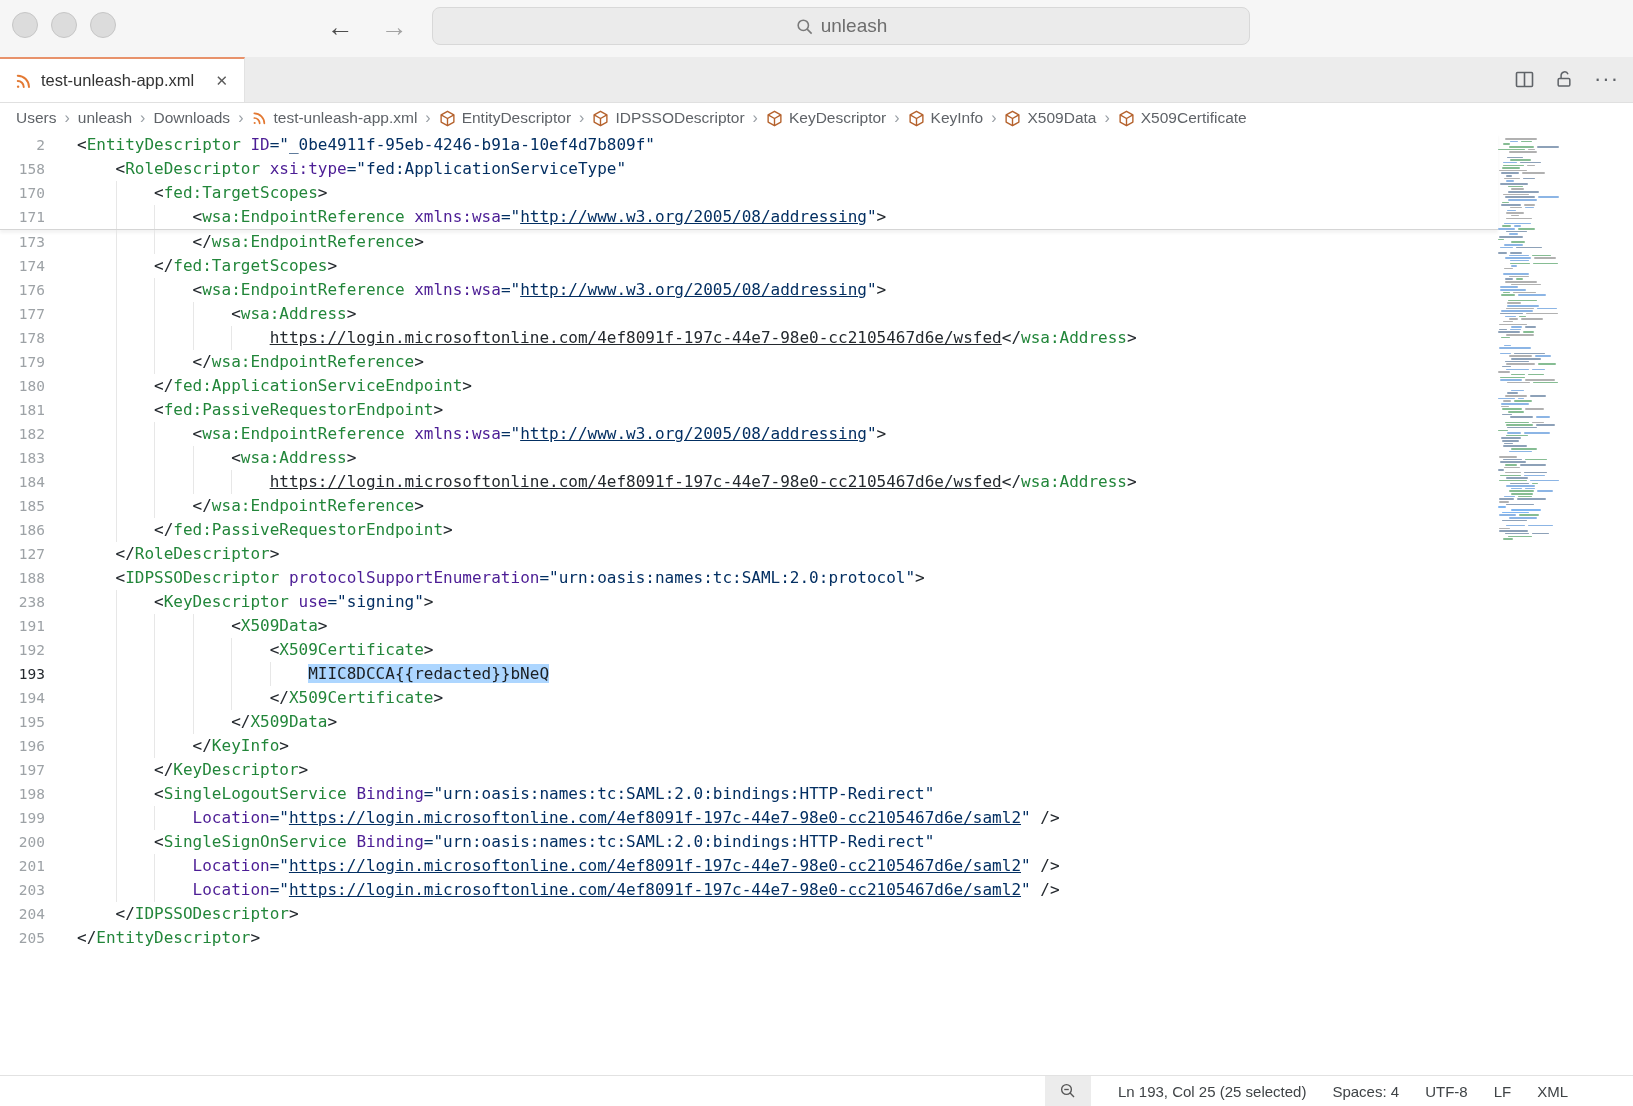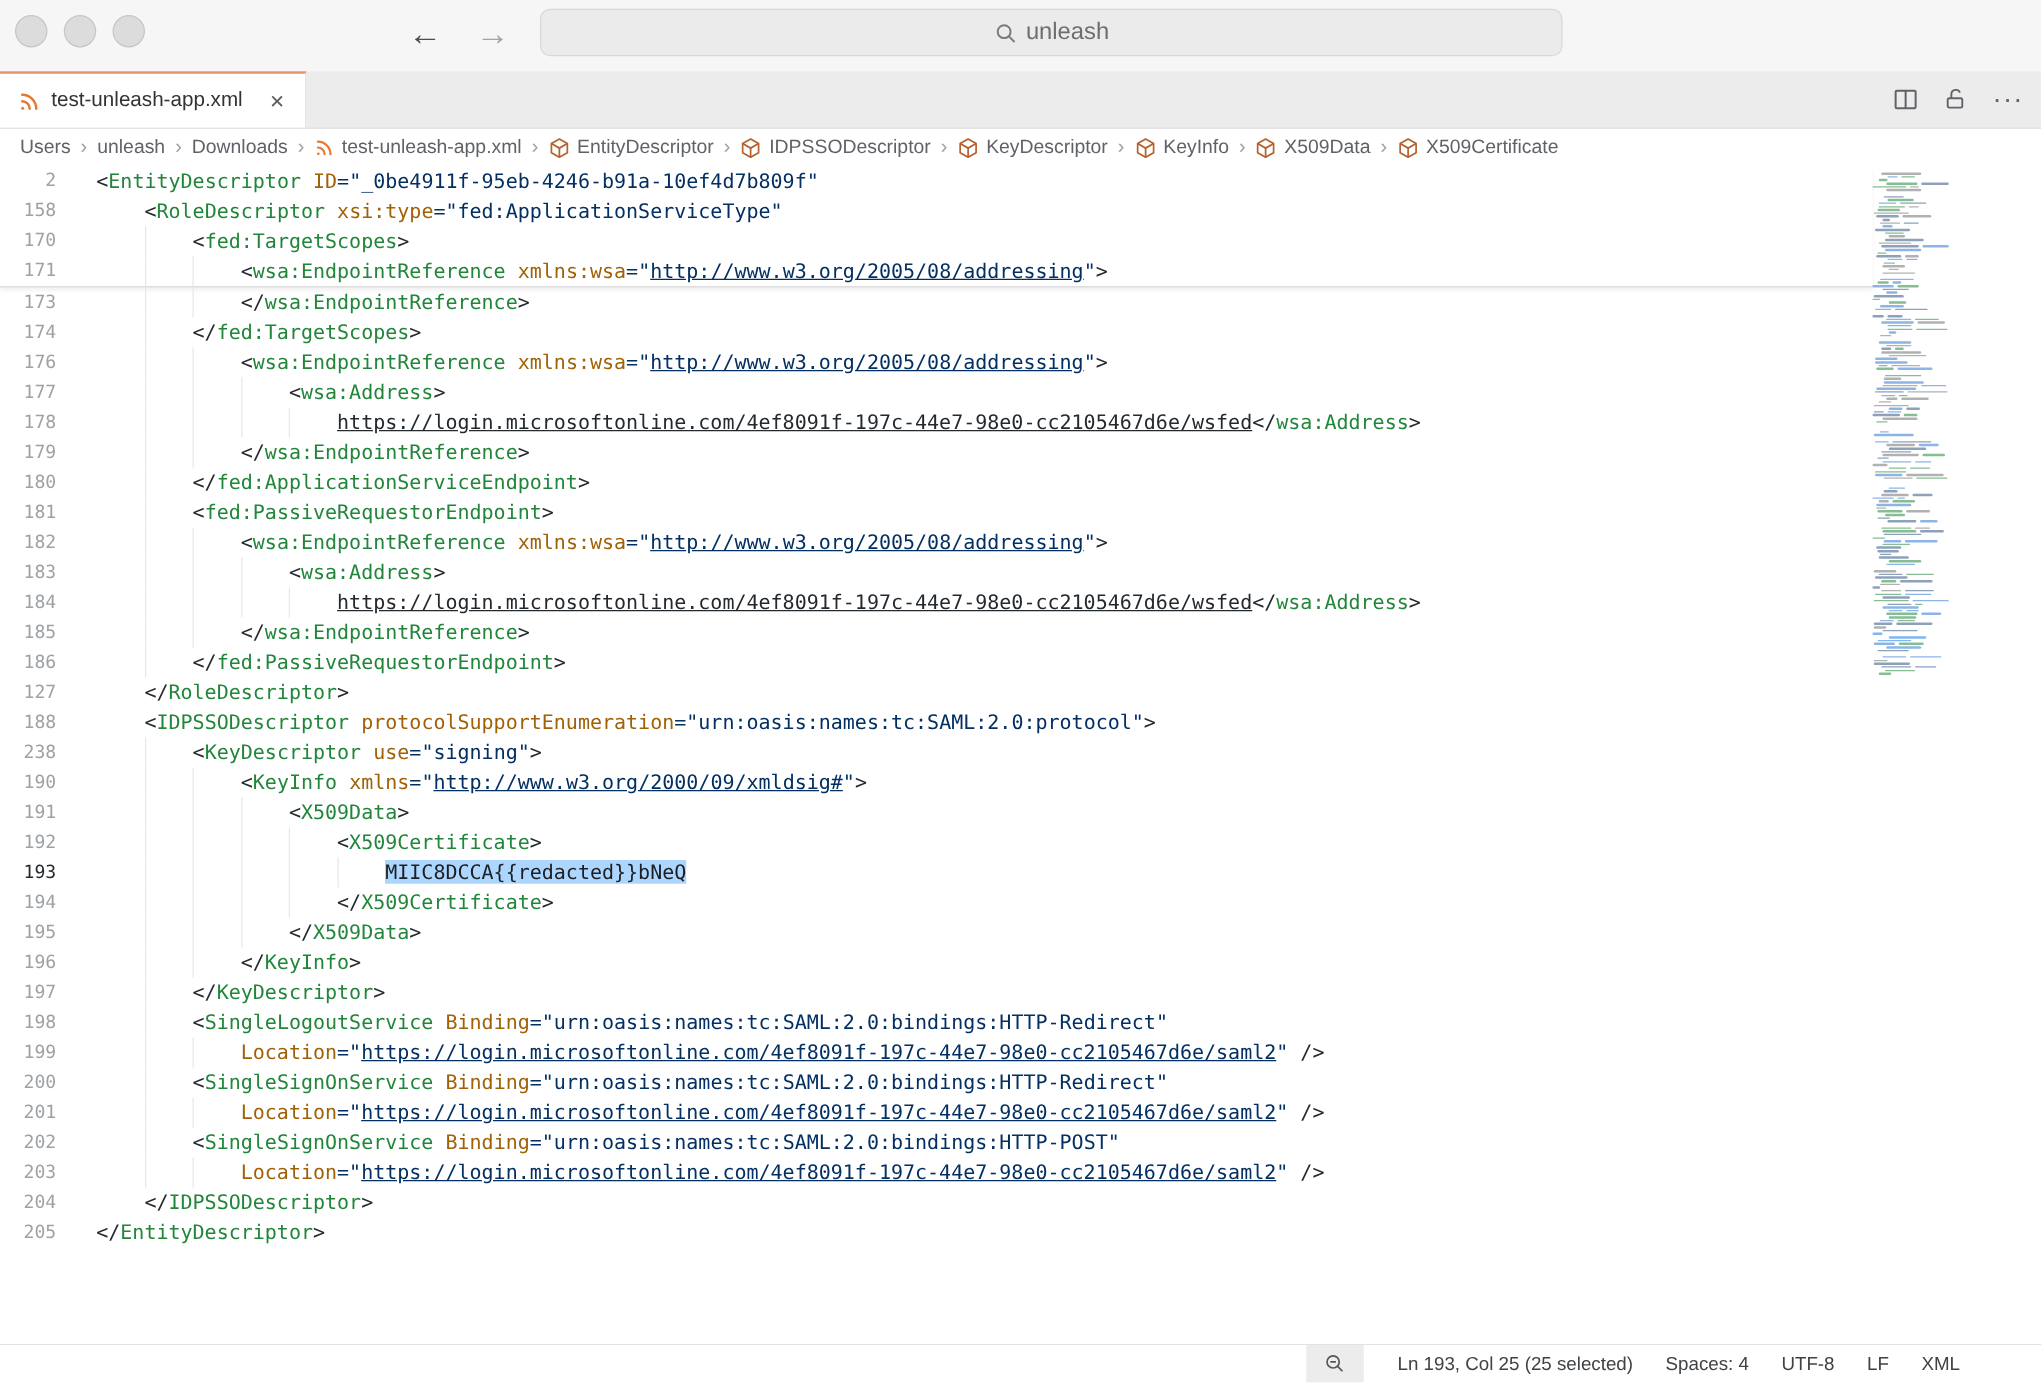--- a/index.html
+++ b/index.html
@@ -34,21 +34,21 @@
   
   .editor { position:relative; height:942px; background:#fff; overflow:hidden; }
   .row { display:flex; height:24px; line-height:24px; }
   .ln { width:45px; text-align:right; color:#9da2a6; font-family:"DejaVu Sans Mono","Liberation Mono",monospace; font-size:14.5px; flex:0 0 45px; }
   .row.active .ln { color:#24292e; }
   .code { position:relative; padding-left:32px; white-space:pre; font-family:"DejaVu Sans Mono","Liberation Mono",monospace; font-size:16px; color:#24292e; }
   .guide { display:inline-block; width:4ch; height:24px; vertical-align:top; border-left:1px solid #e7e7e7; }
   .guide.g0 { border-left:none; }
   .tk-p { color:#24292e; }
   .tk-t { color:#22863a; }
-  .tk-a { color:#a16207; }
+  .tk-a { color:#4c1d95; }
   .tk-v { color:#032f62; }
   .tk-vl { color:#032f62; text-decoration:underline; }
   .tk-l { color:#24292e; text-decoration:underline; }
   .tk-s { color:#1b1f23; background:#add6ff; }
   .cursor { display:inline-block; width:2px; height:18px; background:#3b3b3b; vertical-align:-3px; margin-right:-2px; }
 
   .sticky { width:1498px; border-bottom:1px solid #d5d5d5; box-shadow:0 3px 3px rgba(0,0,0,.05); background:#fff; }
 
   .minimap { position:absolute; top:5px; right:87px; width:50px; height:407px; }
   .minimap .mbar { position:absolute; height:1.6px; border-radius:1px; }
@@ -284,24 +284,20 @@
       </div>
       <div class="row">
         <div class="ln">188</div>
         <div class="code"><span class="guide g0"></span><span class="tk-p">&lt;</span><span class="tk-t">IDPSSODescriptor</span><span class="tk-p"> </span><span class="tk-a">protocolSupportEnumeration</span><span class="tk-v">="urn:oasis:names:tc:SAML:2.0:protocol"</span><span class="tk-p">&gt;</span></div>
       </div>
       <div class="row">
         <div class="ln">238</div>
         <div class="code"><span class="guide g0"></span><span class="guide"></span><span class="tk-p">&lt;</span><span class="tk-t">KeyDescriptor</span><span class="tk-p"> </span><span class="tk-a">use</span><span class="tk-v">="signing"</span><span class="tk-p">&gt;</span></div>
       </div>
       <div class="row">
-        <div class="ln">190</div>
-        <div class="code"><span class="guide g0"></span><span class="guide"></span><span class="guide"></span><span class="tk-p">&lt;</span><span class="tk-t">KeyInfo</span><span class="tk-p"> </span><span class="tk-a">xmlns</span><span class="tk-v">="</span><span class="tk-vl">http://www.w3.org/2000/09/xmldsig#</span><span class="tk-v">"</span><span class="tk-p">&gt;</span></div>
-      </div>
-      <div class="row">
         <div class="ln">191</div>
         <div class="code"><span class="guide g0"></span><span class="guide"></span><span class="guide"></span><span class="guide"></span><span class="tk-p">&lt;</span><span class="tk-t">X509Data</span><span class="tk-p">&gt;</span></div>
       </div>
       <div class="row">
         <div class="ln">192</div>
         <div class="code"><span class="guide g0"></span><span class="guide"></span><span class="guide"></span><span class="guide"></span><span class="guide"></span><span class="tk-p">&lt;</span><span class="tk-t">X509Certificate</span><span class="tk-p">&gt;</span></div>
       </div>
       <div class="row active">
         <div class="ln">193</div>
         <div class="code"><span class="guide g0"></span><span class="guide"></span><span class="guide"></span><span class="guide"></span><span class="guide"></span><span class="guide"></span><span class="cursor"></span><span class="tk-s">MIIC8DCCA{{redacted}}bNeQ</span></div>
@@ -330,24 +326,20 @@
         <div class="ln">199</div>
         <div class="code"><span class="guide g0"></span><span class="guide"></span><span class="guide"></span><span class="tk-a">Location</span><span class="tk-v">="</span><span class="tk-vl">https://login.microsoftonline.com/4ef8091f-197c-44e7-98e0-cc2105467d6e/saml2</span><span class="tk-v">"</span><span class="tk-p"> /&gt;</span></div>
       </div>
       <div class="row">
         <div class="ln">200</div>
         <div class="code"><span class="guide g0"></span><span class="guide"></span><span class="tk-p">&lt;</span><span class="tk-t">SingleSignOnService</span><span class="tk-p"> </span><span class="tk-a">Binding</span><span class="tk-v">="urn:oasis:names:tc:SAML:2.0:bindings:HTTP-Redirect"</span></div>
       </div>
       <div class="row">
         <div class="ln">201</div>
         <div class="code"><span class="guide g0"></span><span class="guide"></span><span class="guide"></span><span class="tk-a">Location</span><span class="tk-v">="</span><span class="tk-vl">https://login.microsoftonline.com/4ef8091f-197c-44e7-98e0-cc2105467d6e/saml2</span><span class="tk-v">"</span><span class="tk-p"> /&gt;</span></div>
-      </div>
-      <div class="row">
-        <div class="ln">202</div>
-        <div class="code"><span class="guide g0"></span><span class="guide"></span><span class="tk-p">&lt;</span><span class="tk-t">SingleSignOnService</span><span class="tk-p"> </span><span class="tk-a">Binding</span><span class="tk-v">="urn:oasis:names:tc:SAML:2.0:bindings:HTTP-POST"</span></div>
       </div>
       <div class="row">
         <div class="ln">203</div>
         <div class="code"><span class="guide g0"></span><span class="guide"></span><span class="guide"></span><span class="tk-a">Location</span><span class="tk-v">="</span><span class="tk-vl">https://login.microsoftonline.com/4ef8091f-197c-44e7-98e0-cc2105467d6e/saml2</span><span class="tk-v">"</span><span class="tk-p"> /&gt;</span></div>
       </div>
       <div class="row">
         <div class="ln">204</div>
         <div class="code"><span class="guide g0"></span><span class="tk-p">&lt;/</span><span class="tk-t">IDPSSODescriptor</span><span class="tk-p">&gt;</span></div>
       </div>
       <div class="row">

